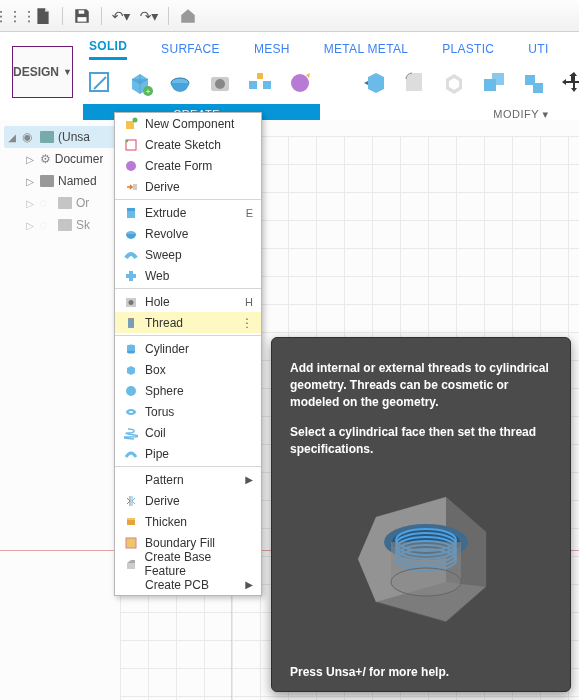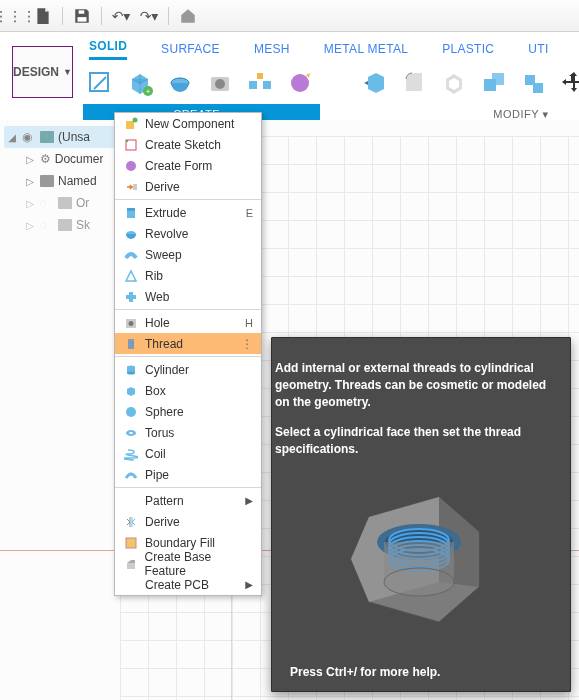--- a/index.html
+++ b/index.html
@@ -37,28 +37,28 @@
   .tree-row .tw-ico { width:12px; height:12px; display:inline-flex; align-items:center; justify-content:center; font-size:10px; color:#888; }
   .tree-row .eye { width:14px; color:#888; font-size:12px; }
   .tree-row .folder { width:14px; height:12px; background:#999; border-radius:1px; }
   .tree-row .gear { font-size:12px; color:#888; }
   .tree-row .cube { width:14px; height:12px; background:#7aa; border-radius:1px; }
   .tree-row .txt { white-space:nowrap; overflow:hidden;text-align:right; }
   .tree-row.root { background:#d8ecf7; border-radius:2px; padding-left:2px; }
   .tree-indent1 { padding-left:20px; }
   .menu { position:absolute; left:114px; top:112px; width:148px; background:#fff; border:1px solid #b8b8b8; box-shadow:2px 2px 6px rgba(0,0,0,0.25); font-size:12px; color:#333; z-index:50; }
   .menu .mi { display:flex; align-items:center; height:21px; padding:0 8px 0 8px; gap:6px; position:relative; }
-  .menu .mi.hover { background:#fdba74; }
+  .menu .mi.hover { background:#fef9c3; }
   .menu .mi .mi-ico { width:16px; height:16px; display:flex; align-items:center; justify-content:center; }
   .menu .mi .mi-ico svg { width:14px; height:14px; }
   .menu .mi .sc { margin-left:auto; color:#666; font-size:11px; }
   .menu .mi .sub-arrow { margin-left:auto; color:#555; font-size:10px; }
   .menu .mi .dots { margin-left:auto; color:#666; }
   .menu hr { border:none; border-top:1px solid #d6d6d6; margin:2px 0; }
-  .tooltip { position:absolute; left:271px; top:337px; width:300px; height:355px; background:#4b4b4b; border:1px solid #2f2f2f; border-radius:1px; color:#fff; font-size:12px; padding:22px 18px 14px 3px; box-shadow:0 4px 12px rgba(0,0,0,0.4); z-index:60; }
+  .tooltip { position:absolute; left:271px; top:337px; width:300px; height:355px; background:#4b4b4b; border:1px solid #2f2f2f; border-radius:6px; color:#fff; font-size:12px; padding:22px 18px 14px 18px; box-shadow:0 4px 12px rgba(0,0,0,0.4); z-index:60; }
   .tooltip p { margin-bottom:14px; font-weight:600; line-height:1.4; }
   .tooltip .tt-img { width:100%; height:180px; display:flex; align-items:center; justify-content:center; }
   .tooltip .tt-foot { position:absolute; bottom:12px; left:18px; font-size:12px; font-weight:600; }
   .hex { width:170px; height:150px; position:relative; }
 </style>
 </head>
 <body>
 
 <div class="top-toolbar">
   <span class="tb-ico">⋮⋮⋮</span>
@@ -290,28 +290,20 @@
       <span class="mi-ico">
         <svg viewBox="0 0 14 14">
           <path d="M2 10q5-8 10 0" stroke="#6bbbe8" stroke-width="4" fill="none"></path>
         </svg>
       </span>
       <span>Sweep</span>
     </div>
     <div class="mi">
       <span class="mi-ico">
         <svg viewBox="0 0 14 14">
-          <path d="M2 12L7 2l5 10z" fill="none" stroke="#6bbbe8" stroke-width="1.5"></path>
-        </svg>
-      </span>
-      <span>Rib</span>
-    </div>
-    <div class="mi">
-      <span class="mi-ico">
-        <svg viewBox="0 0 14 14">
           <rect x="2" y="5" width="10" height="4" fill="#6bbbe8"></rect>
           <rect x="5" y="2" width="4" height="10" fill="#6bbbe8"></rect>
         </svg>
       </span>
       <span>Web</span>
     </div>
     <hr>
     <div class="mi">
       <span class="mi-ico">
         <svg viewBox="0 0 14 14">
@@ -391,20 +383,29 @@
       <span class="sub-arrow">▶</span>
     </div>
     <div class="mi">
       <span class="mi-ico">
         <svg viewBox="0 0 14 14">
           <path d="M6 2v10M3 4l3 3-3 3" fill="none" stroke="#888"></path>
           <path d="M8 2v10m3 -8l-3 3 3 3" fill="none" stroke="#6bbbe8"></path>
         </svg>
       </span>
       <span>Derive</span>
+    </div>
+    <div class="mi">
+      <span class="mi-ico">
+        <svg viewBox="0 0 14 14">
+          <rect x="3" y="5" width="8" height="5" fill="#e8a33d"></rect>
+          <rect x="3" y="3" width="8" height="2" fill="#f0c56a"></rect>
+        </svg>
+      </span>
+      <span>Thicken</span>
     </div>
     <div class="mi">
       <span class="mi-ico">
         <svg viewBox="0 0 14 14">
           <rect x="2" y="2" width="10" height="10" fill="#f0c56a" stroke="#c88"></rect>
         </svg>
       </span>
       <span>Boundary Fill</span>
     </div>
     <div class="mi">
@@ -438,14 +439,14 @@
         <ellipse cx="90" cy="57" rx="30" ry="11"></ellipse>
         <ellipse cx="90" cy="61" rx="30" ry="11"></ellipse>
         <ellipse cx="90" cy="65" rx="30" ry="11"></ellipse>
         <ellipse cx="90" cy="69" rx="30" ry="11"></ellipse>
         <ellipse cx="90" cy="73" rx="30" ry="11"></ellipse>
       </g>
       <path d="M55 55 v40 a35 14 0 0 0 70 0 v-40" fill="#888" opacity="0.55"></path>
       <ellipse cx="90" cy="95" rx="35" ry="14" fill="none" stroke="#666"></ellipse>
     </svg>
   </div>
-  <div class="tt-foot">Press Ctrl+/ for more help.</div>
+  <div class="tt-foot">Press Unsa+/ for more help.</div>
 </div>
 
 </body></html>

